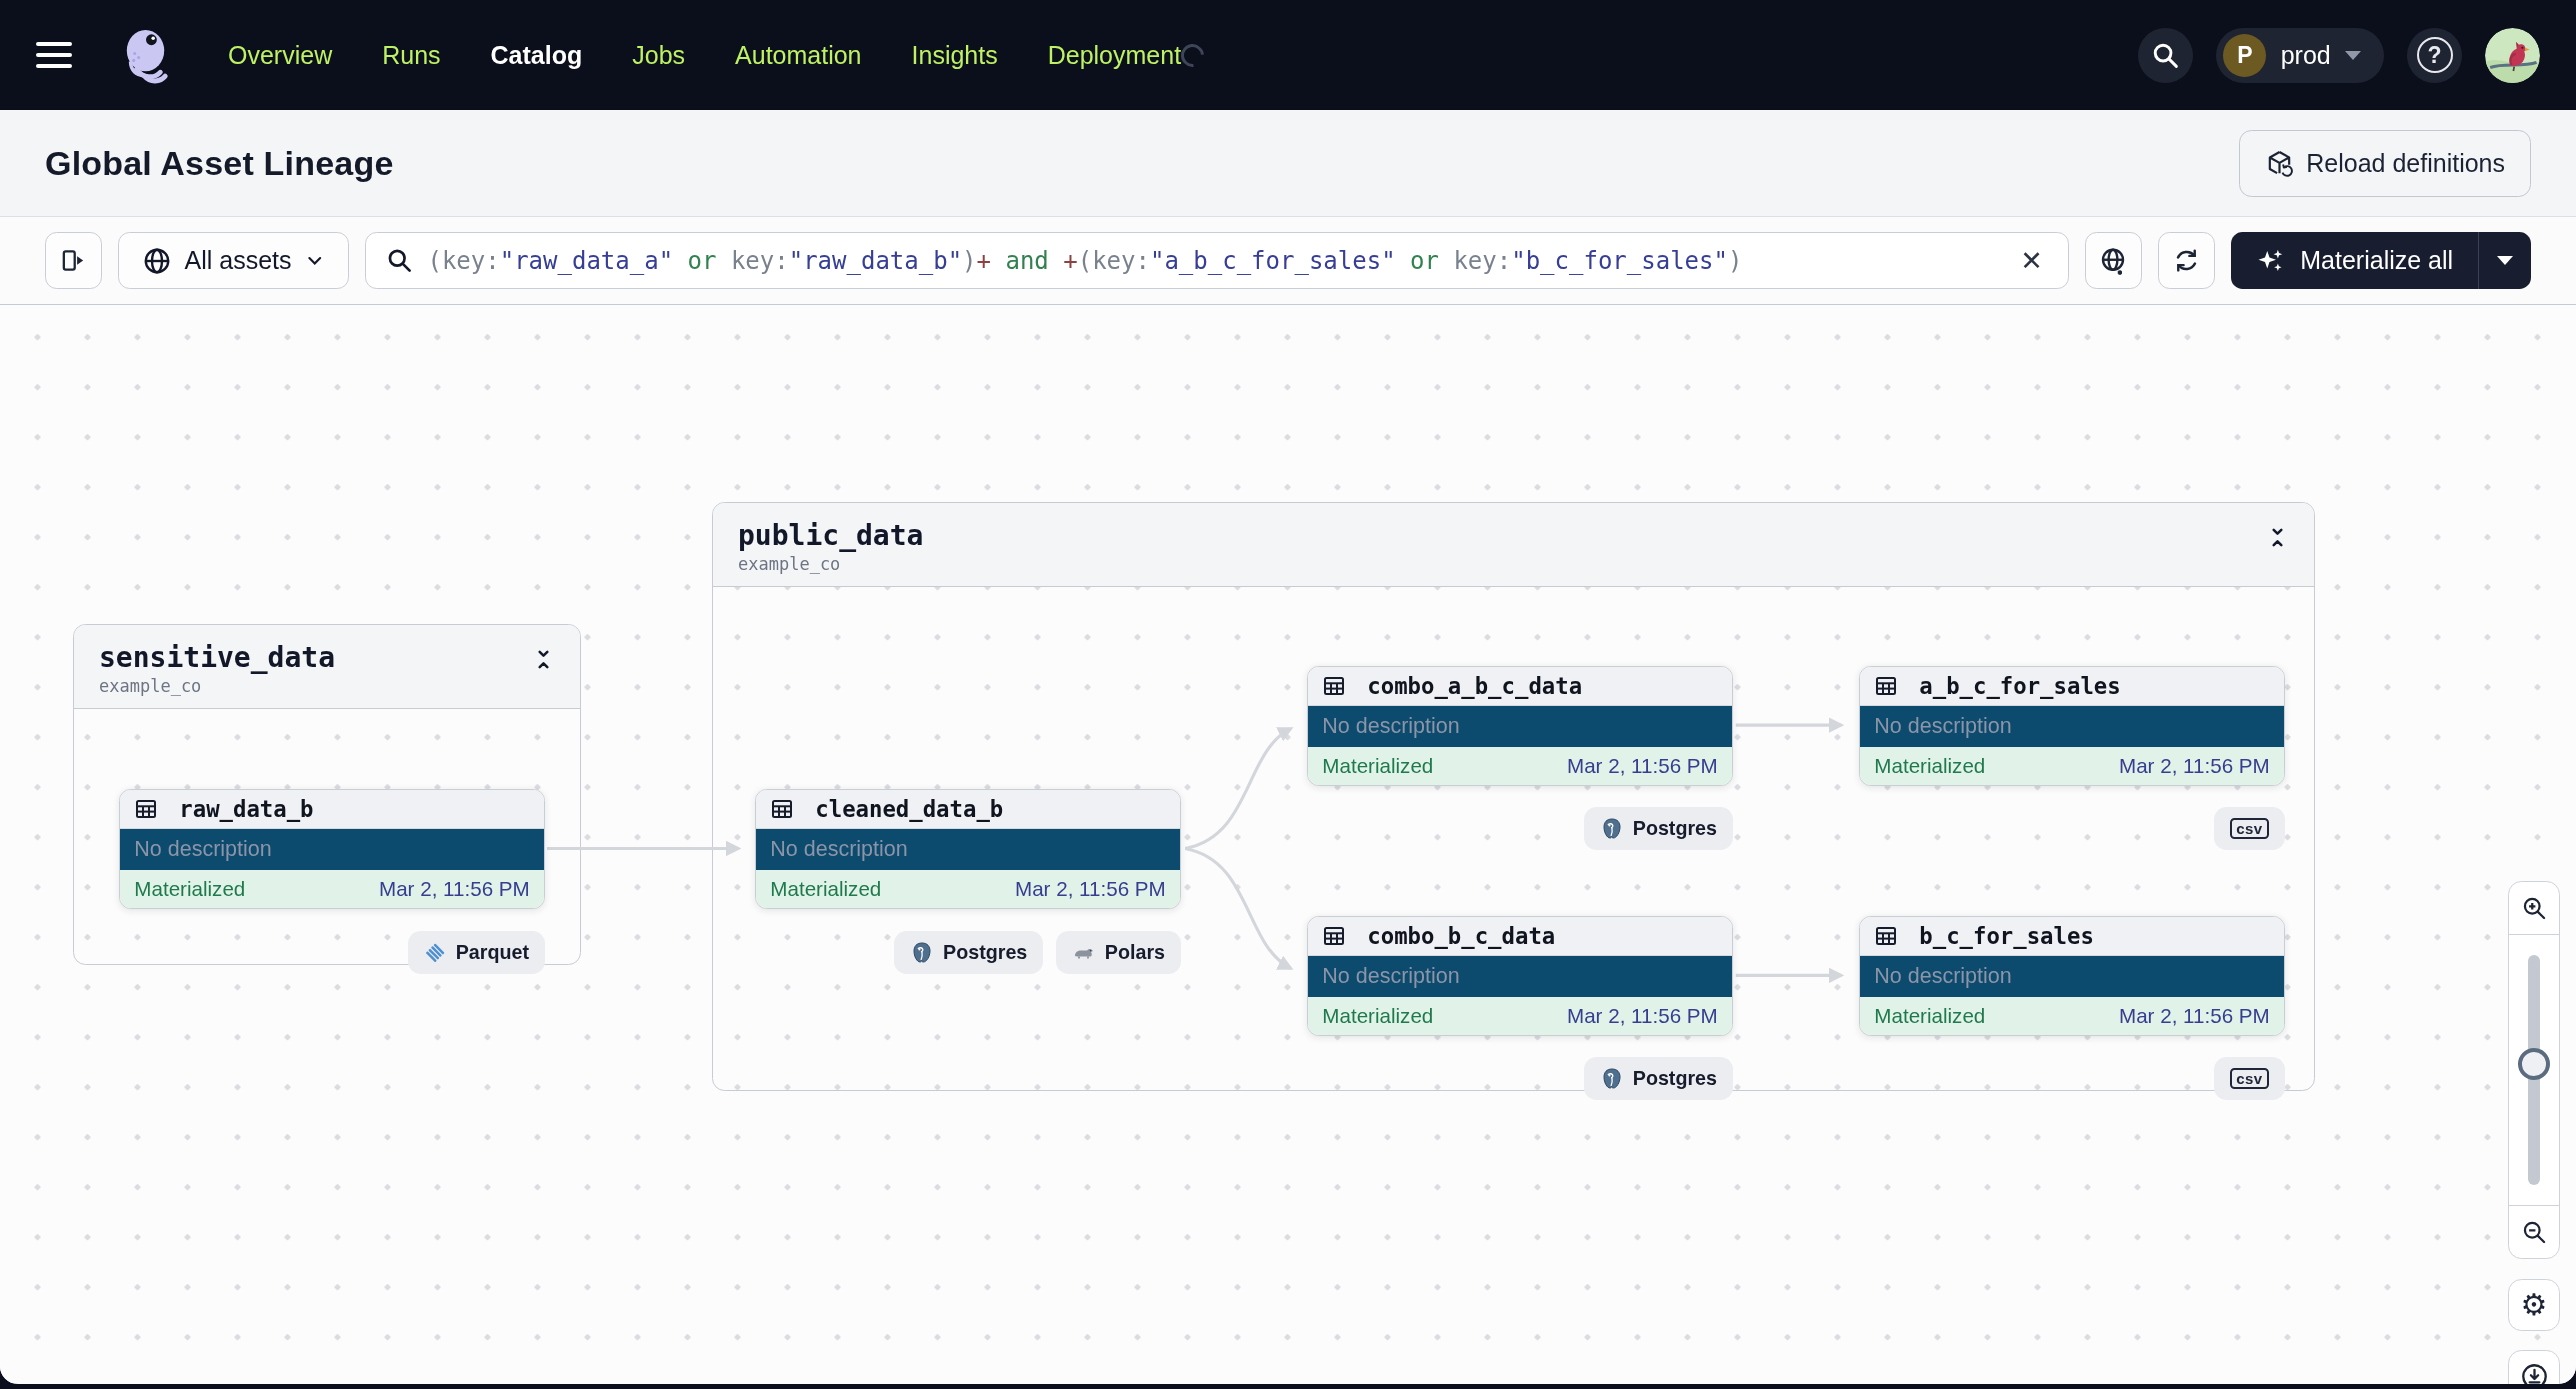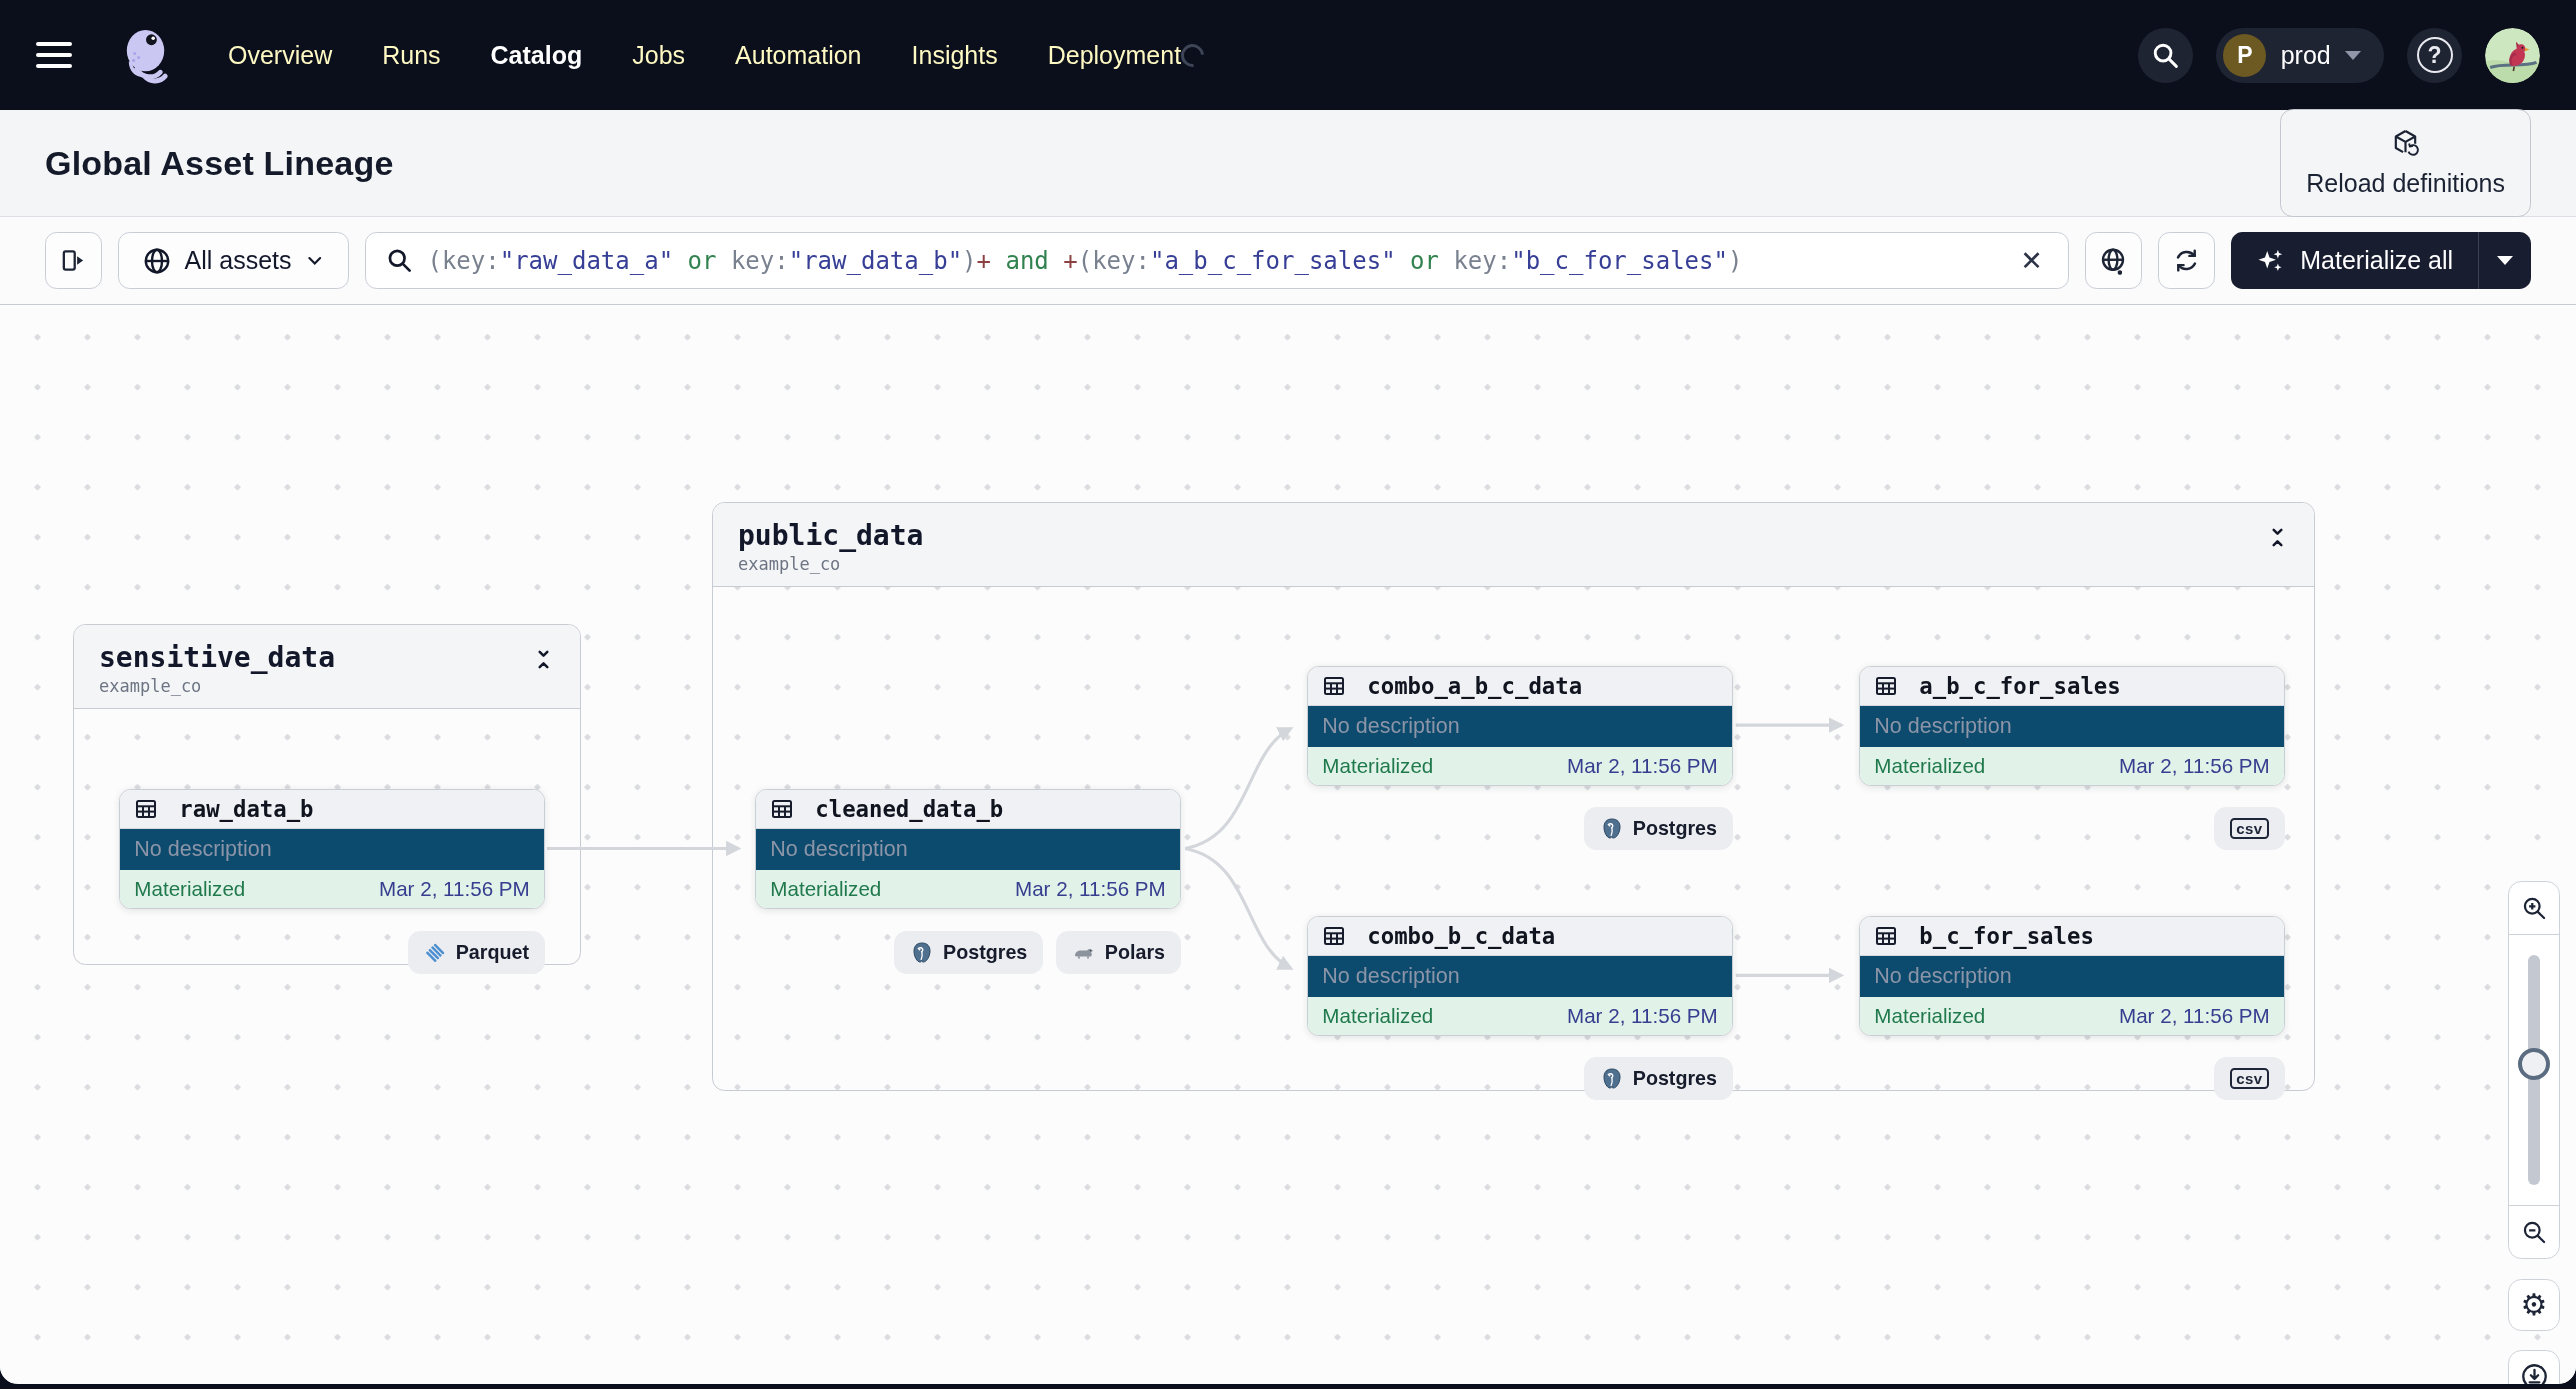--- a/index.html
+++ b/index.html
@@ -6,39 +6,39 @@
   html,body { width:2576px; height:1389px; overflow:hidden; }
   body { background:#0b0f1d; font-family:"Liberation Sans", sans-serif; }
   .app { width:2576px; height:1384px; border-radius:0 0 18px 18px; overflow:hidden; background:#fcfcfd; }
 
   
   .nav { height:110px; background:#0b0e1b; display:flex; align-items:center; padding:0 36px; }
   .hamburger { width:36px; display:flex; flex-direction:column; gap:6.3px; cursor:pointer; margin-right:43px; }
   .hamburger span { display:block; height:4.5px; background:#ffffff; border-radius:2.7px; }
   .logo { width:63px; height:63px; margin-right:50px; }
   .nav-links { display:flex; align-items:center; gap:50px; }
-  .nav-link { font-size:25px; color:#fef9c3; text-decoration:none; cursor:pointer; }
+  .nav-link { font-size:25px; color:#bef264; text-decoration:none; cursor:pointer; }
   .nav-link.active { color:#ffffff; font-weight:700; }
   .deploy-wrap { display:flex; align-items:center; }
   .spinner { width:23px; height:23px; border-radius:50%; border:3.6px solid #3d4557; border-right-color:transparent; transform:rotate(40deg); }
   .nav-spacer { flex:1; }
   .nav-right { display:flex; align-items:center; gap:23px; }
   .icon-circle { width:55px; height:55px; border-radius:50%; background:#1f2433; display:flex; align-items:center; justify-content:center; cursor:pointer; }
   .env-pill { height:55px; border-radius:30px; background:#1f2433; display:flex; align-items:center; gap:14.3px; padding:0 23px 0 7.2px; cursor:pointer; }
   .env-avatar { width:43px; height:43px; border-radius:50%; background:#6d5a22; color:#fff; font-size:23px; font-weight:700; display:flex; align-items:center; justify-content:center; }
   .env-name { color:#fff; font-size:25px; }
   .chev { width:0; height:0; border-left:8px solid transparent; border-right:8px solid transparent; border-top:9.8px solid #8f97a9; }
   .help-circle { width:36px; height:36px; border-radius:50%; border:2.7px solid #e7e9ee; color:#e7e9ee; font-size:23px; font-weight:700; display:flex; align-items:center; justify-content:center; }
   .user-avatar { width:55px; height:55px; border-radius:50%; overflow:hidden; cursor:pointer; }
 
   
   .page-header { height:107px; background:#f4f5f7; display:flex; align-items:center; padding:0 45px; border-bottom:0.9px solid #dcdfe4; }
   .page-title { font-size:34px; font-weight:700; color:#141a29; letter-spacing:0.2px; }
   .ph-spacer { flex:1; }
-  .reload-btn { display:flex; align-items:center; gap:12.5px; border:0.9px solid #c3c8d0; border-radius:12.5px; padding:18px 25px; font-size:25px; color:#1b2233; background:transparent; cursor:pointer;flex-direction:column; }
+  .reload-btn { display:flex; align-items:center; gap:12.5px; border:0.9px solid #c3c8d0; border-radius:12.5px; padding:18px 25px; font-size:25px; color:#1b2233; background:transparent; cursor:pointer; }
 
   
   .toolbar { height:88px; background:#fbfbfc; border-bottom:0.9px solid #c6cad1; display:flex; align-items:center; gap:16px; padding:0 45px; }
   .tb-btn { height:57px; min-width:57px; border:0.9px solid #c9ced6; border-radius:11.6px; background:#fdfdfe; display:flex; align-items:center; justify-content:center; gap:12.5px; cursor:pointer; }
   .scope-btn { padding:0 23px; font-size:25px; color:#12172a;text-align:center; }
   .searchbox { flex:1; height:57px; border:0.9px solid #c9ced6; border-radius:11.6px; background:#ffffff; display:flex; align-items:center; padding:0 19.7px; gap:14.3px; }
   .query { flex:1; font-family:"DejaVu Sans Mono", monospace; font-size:24px; white-space:pre; overflow:hidden; }
   .q-punct { color:#79818f; }
   .q-str { color:#363e96; }
   .q-kw { color:#31824f; }

